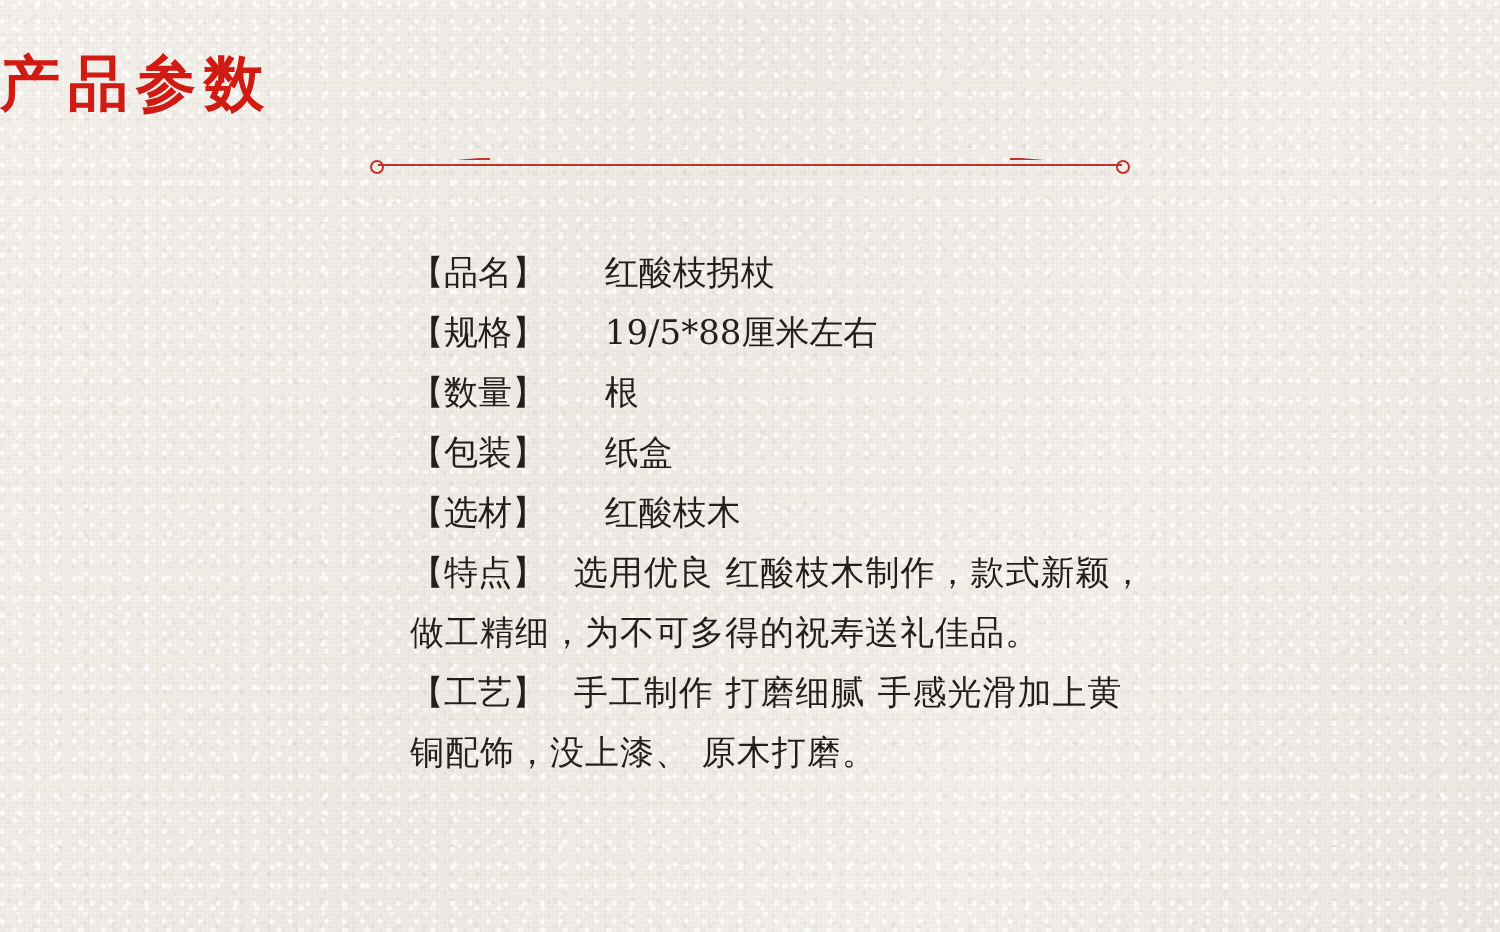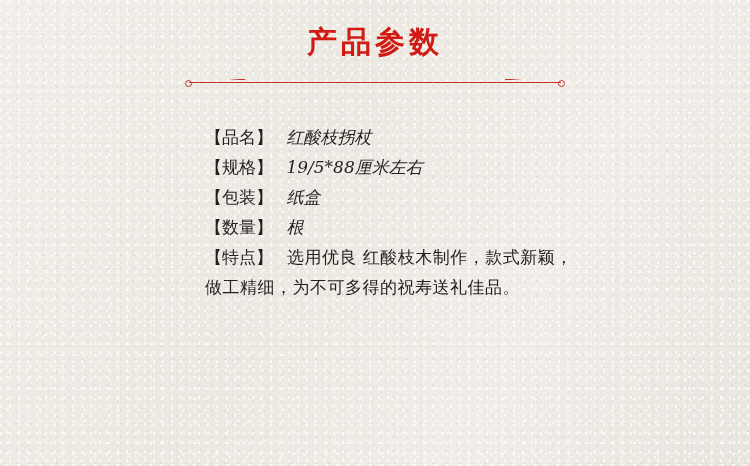--- a/index.html
+++ b/index.html
@@ -37,21 +37,20 @@
     background-image:
       repeating-linear-gradient(90deg, rgba(0,0,0,0.012) 0 1px, rgba(255,255,255,0.012) 1px 2px),
       repeating-linear-gradient(0deg, rgba(0,0,0,0.012) 0 1px, rgba(255,255,255,0.012) 1px 2px);
   }
 
   .title {
     position: absolute;
     top: 22px;
     left: 0;
     width: 750px;
-    text-align: center;
     color: #d01a12;
     font-family: "DejaVu Serif", serif;
     font-weight: bold;
     font-size: 30px;
     letter-spacing: 4px;
     z-index: 3;
   }
 
   .divider {
     position: absolute;
@@ -126,22 +125,21 @@
     display: block;
     font-size: 17px;
     line-height: 30px;
     white-space: nowrap;
   }
   .spec-row .label {
     letter-spacing: 0px;
     text-align: right;
   }
   .spec-row .value {
-    margin-left: 8px;
-    font-style: italic;
+    margin-left: 24px;
   }
   .spec-block {
     display: block;
     font-size: 17px;
     line-height: 30px;
   }
   .spec-block .label {
     letter-spacing: 0px;
     text-align: center;
   }
@@ -176,31 +174,39 @@
       <span class="label">【品名】</span>
       <span class="value">红酸枝拐杖</span>
     </div>
 
     <div class="spec-row">
       <span class="label">【规格】</span>
       <span class="value">19/5*88厘米左右</span>
     </div>
 
     <div class="spec-row">
+      <span class="label">【数量】</span>
+      <span class="value">根</span>
+    </div>
+
+    <div class="spec-row">
       <span class="label">【包装】</span>
       <span class="value">纸盒</span>
     </div>
 
     <div class="spec-row">
-      <span class="label">【数量】</span>
-      <span class="value">根</span>
-    </div>
-
+      <span class="label">【选材】</span>
+      <span class="value">红酸枝木</span>
+    </div>
 
 
     <div class="spec-block wrap">
       <span class="label">【特点】</span>
       <span class="value">选用优良 红酸枝木制作，款式新颖，做工精细，为不可多得的祝寿送礼佳品。</span>
     </div>
 
+    <div class="spec-block wrap">
+      <span class="label">【工艺】</span>
+      <span class="value">手工制作 打磨细腻 手感光滑加上黄铜配饰，没上漆、 原木打磨。</span>
+    </div>
 
   </div>
 </div>
 
 </body></html>

